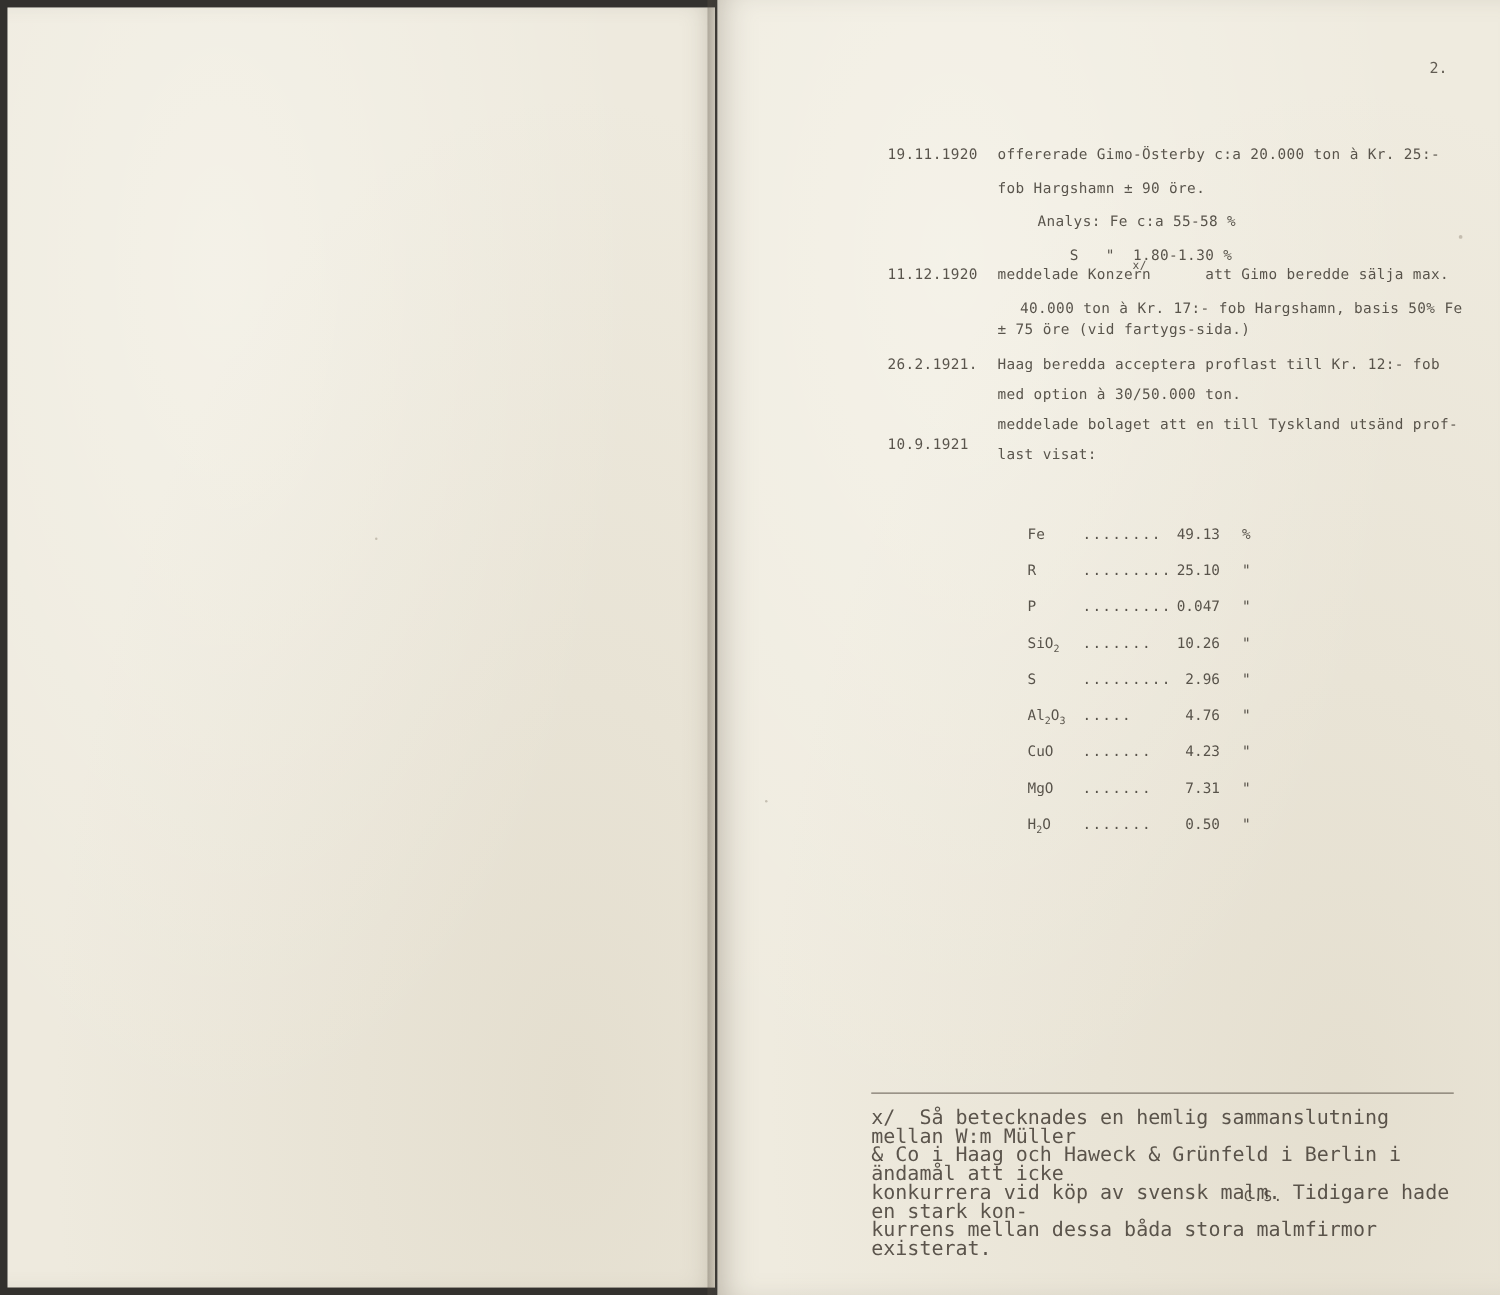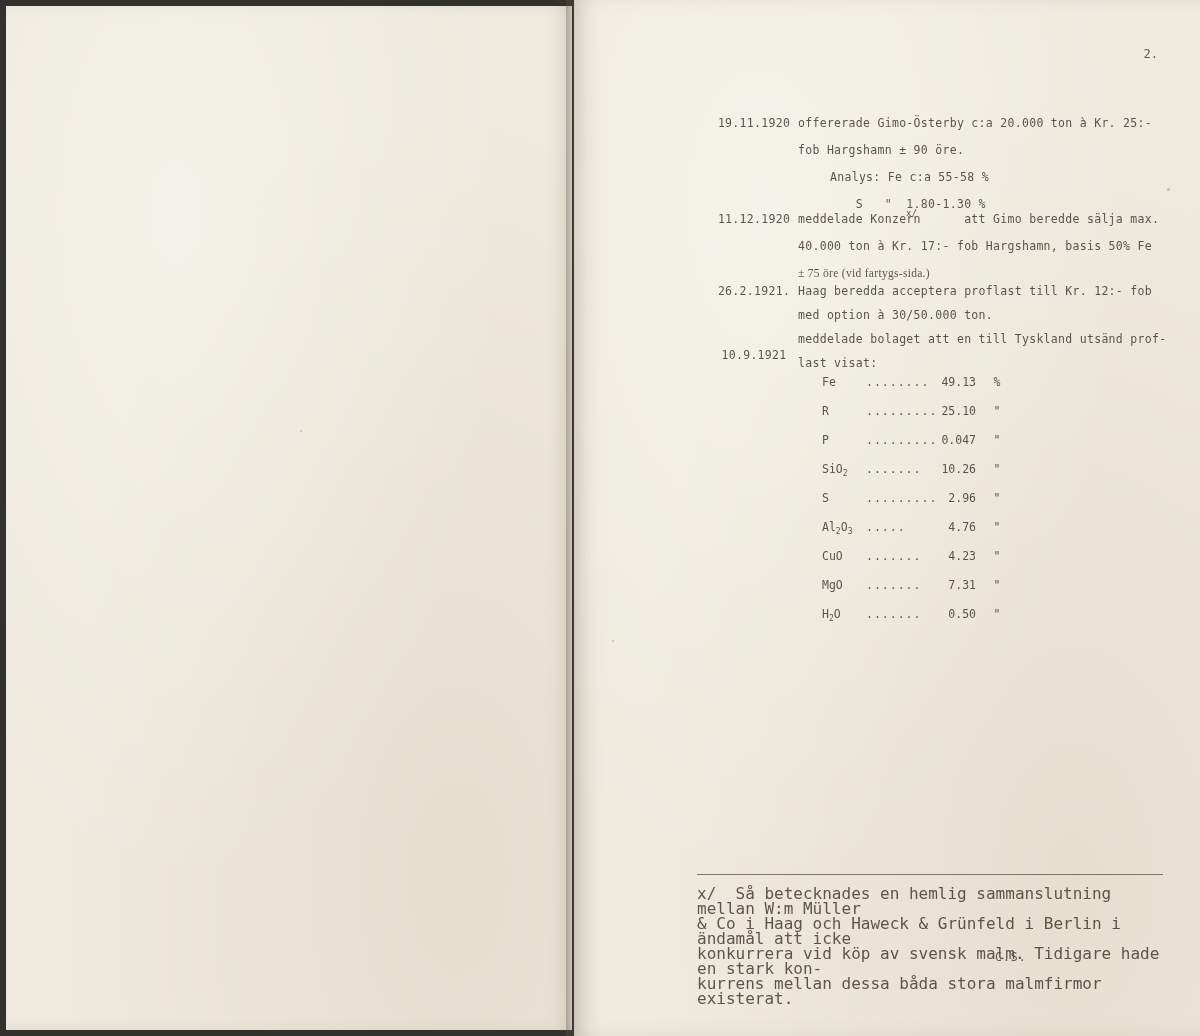--- a/index.html
+++ b/index.html
@@ -73,21 +73,21 @@
     font-family: "DejaVu Sans Mono", monospace;
     font-size: 12px;
     color: #4a443b;
     opacity: 0.85;
   }
 
   .entry-date {
     position: absolute;
     left: 0;
     width: 88px;
-    text-align: center;
+    text-align: left;
   }
   .entry-body {
     position: absolute;
     left: 88px;
   }
 
   .block {
     position: absolute;
     left: 710px;
     width: 470px;
@@ -105,21 +105,21 @@
     font-family: "DejaVu Sans Mono", monospace;
     font-size: 11.5px;
     color: #443f37;
     opacity: 0.88;
   }
   .analysis-row {
     height: 29px;
     display: flex;
     align-items: baseline;
   }
-  .an-name { width: 44px; white-space: pre; }
+  .an-name { width: 44px; white-space: pre; margin-top: 45px; }
   .an-dots { width: 62px; white-space: pre; letter-spacing: 1px;}
   .an-val  { width: 48px; text-align: right; white-space: pre; }
   .an-unit { width: 22px; text-align: center; padding-left: 10px; white-space: pre; }
 
   
   .footnote-rule {
     position: absolute;
     left: 697px;
     top: 874px;
     width: 466px;
@@ -178,22 +178,22 @@
     <div class="typed entry-body" style="top:0;">offererade Gimo-Österby c:a 20.000 ton à Kr. 25:-</div>
     <div class="typed entry-body" style="top:27px;">fob Hargshamn ± 90 öre.</div>
     <div class="typed entry-body" style="top:54px;margin-left:32px;">Analys: Fe c:a 55-58 %</div>
     <div class="typed entry-body" style="top:81px;">        S   "  1.80-1.30 %</div>
   </div>
 
   <div class="block" style="top:206px;">
     <div class="typed entry-date" style="top:0;">11.12.1920</div>
     <div class="typed entry-body" style="top:0;">meddelade Konzern      att Gimo beredde sälja max.</div>
     <div class="typed" style="left:196px; top:-6px; font-size:9px;">x/</div>
-    <div class="typed entry-body" style="top:27px;">40.000 ton à Kr. 17:- fob Hargshamn, basis 50% Fe</div>
-    <div class="typed entry-body" style="top:54px;font-family:Liberation Serif, serif;">± 75 öre (vid fartygs-sida.)</div>
+    <div class="typed entry-body" style="top:27px;margin-left:18px;">40.000 ton à Kr. 17:- fob Hargshamn, basis 50% Fe</div>
+    <div class="typed entry-body" style="top:44px;">± 75 öre (vid fartygs-sida.)</div>
   </div>
 
   <div class="block" style="top:278px;">
     <div class="typed entry-date" style="top:0;">26.2.1921.</div>
     <div class="typed entry-body" style="top:0;text-align:right;">Haag beredda acceptera proflast till Kr. 12:- fob</div>
     <div class="typed entry-body" style="top:24px;">med option à 30/50.000 ton.</div>
   </div>
 
   <div class="block" style="top:326px;">
     <div class="typed entry-date" style="top:16px;">10.9.1921</div>

